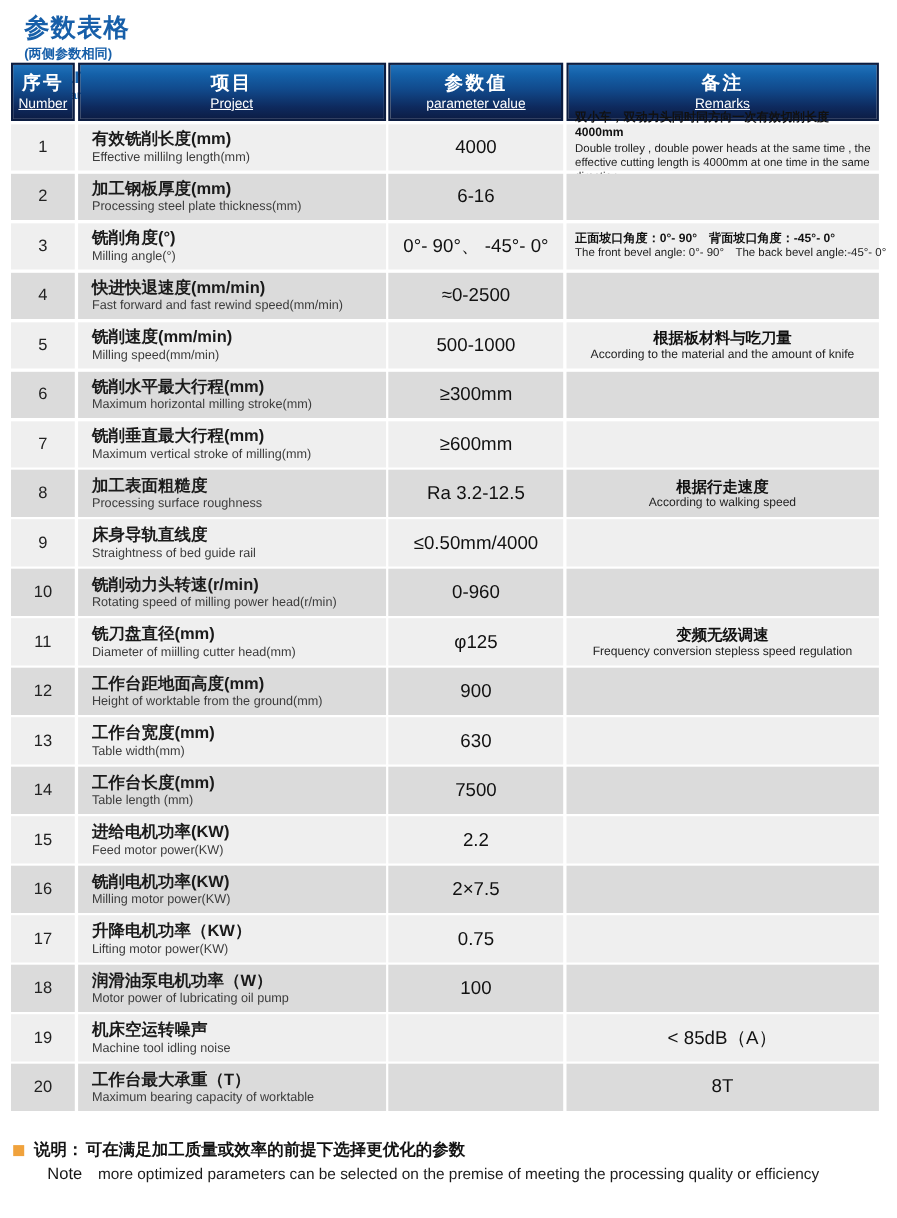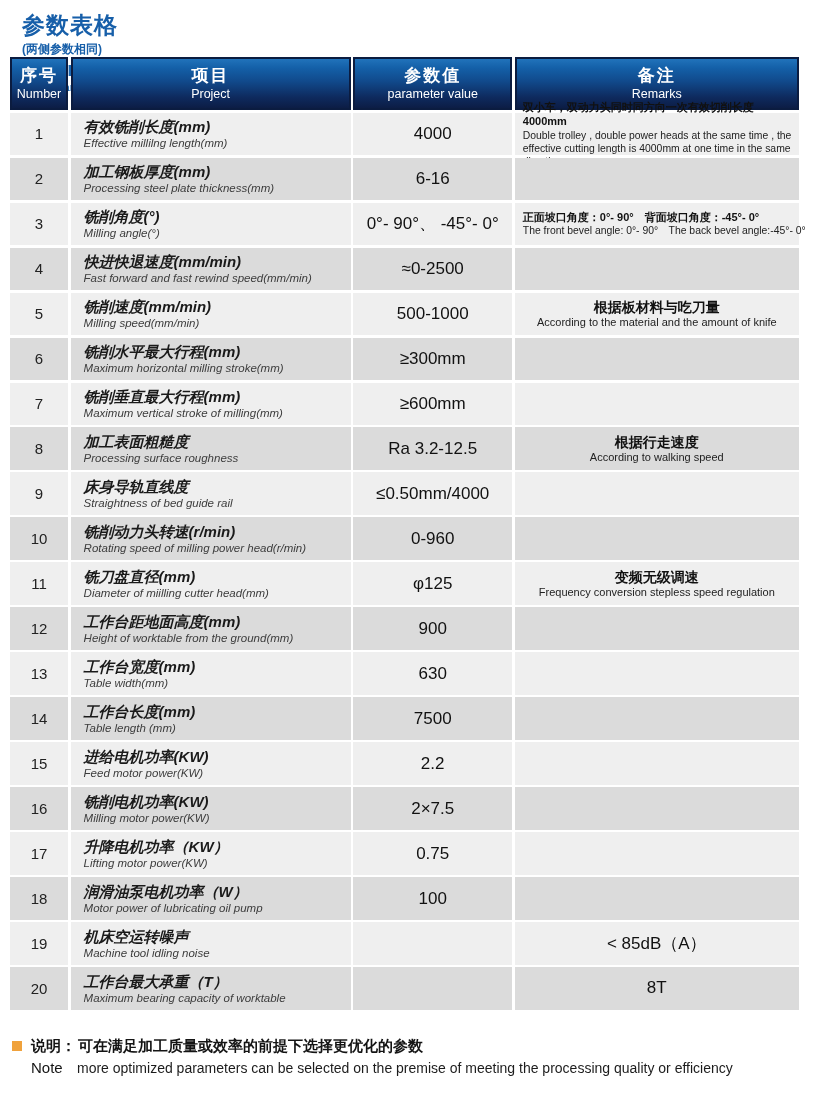--- a/index.html
+++ b/index.html
@@ -32,50 +32,50 @@
   }
   .t-row, .t-head { display: contents; }
 
   .h-cell {
     background: linear-gradient(180deg, #2173bb 0%, #1460a8 18%, #114a8c 45%, #0e2a5e 78%, #0c1d45 100%);
     border: 2px solid #0b1c40;
     display: flex; flex-direction: column; align-items: center; justify-content: center;
     color: #ffffff;
   }
   .h-zh { font-size: 17px; font-weight: 700; letter-spacing: 2px; line-height: 1.25; }
-  .h-en { font-size: 12.5px; font-weight: 400; line-height: 1.2; }
+  .h-en { font-size: 12.5px; font-weight: 400; line-height: 1.2; text-decoration: underline; }
 
   .cell { display: flex; }
   .t-row.light .cell { background: #efefef; }
   .t-row.dark  .cell { background: #dbdbdb; }
 
   .cell.num { align-items: center; justify-content: center; font-size: 15px; color: #222; }
 
-  .cell.project { flex-direction: column; justify-content: center; align-items: flex-start; padding-left: 13px; font-style: italic; }
+  .cell.project { flex-direction: column; justify-content: center; align-items: flex-start; padding-left: 13px; }
   .pj-zh { font-size: 15px; font-weight: 700; color: #1a1a1a; line-height: 1.3; }
   .pj-en { font-size: 11.5px; font-weight: 400; color: #3c3c3c; line-height: 1.25; }
 
   .cell.value { align-items: center; justify-content: center; font-size: 17px; color: #111; text-align: center; }
 
   .cell.remark { flex-direction: column; justify-content: center; }
   .cell.remark.left   { align-items: flex-start; text-align: left; padding: 0 6px 0 8px; }
   .cell.remark.center { align-items: center; text-align: center; padding: 0 4px; }
   .rk-zh { font-size: 11px; font-weight: 700; color: #111; line-height: 1.3; }
   .rk-en { font-size: 10.4px; font-weight: 400; color: #222; line-height: 1.25; }
   .center .rk-zh { font-size: 14px; }
   .center .rk-en { font-size: 11px; }
   .one-line .rk-zh, .one-line .rk-en { white-space: nowrap; }
   .cell.remark.big { align-items: center; justify-content: center; text-align: center; font-size: 17px; color: #111; }
 
   
   .note { display: flex; margin: 26px 0 0 2px; }
   .note-bullet { width: 10px; height: 10px; background: #f0a23c; margin: 5px 9px 0 0; flex: 0 0 auto; }
   .note-line1 { font-size: 15px; font-weight: 700; color: #141414; line-height: 1.35; }
   .note-line1 .lbl { margin-right: 2px; }
-  .note-line2 { display: flex; align-items: flex-end; margin-top: 3px; }
+  .note-line2 { display: flex; align-items: center; margin-top: 3px; margin-left: 12px; }
   .note-line2 .lbl { font-size: 15px; font-weight: 500; color: #141414; width: 46px; flex: 0 0 auto; }
   .note-line2 .txt { font-size: 14px; font-weight: 400; color: #1c1c1c; }
 </style>
 </head>
 <body>
 
 <div class="page">
 
   <div class="title-bar">
     <span class="title-zh">参数表格</span>

